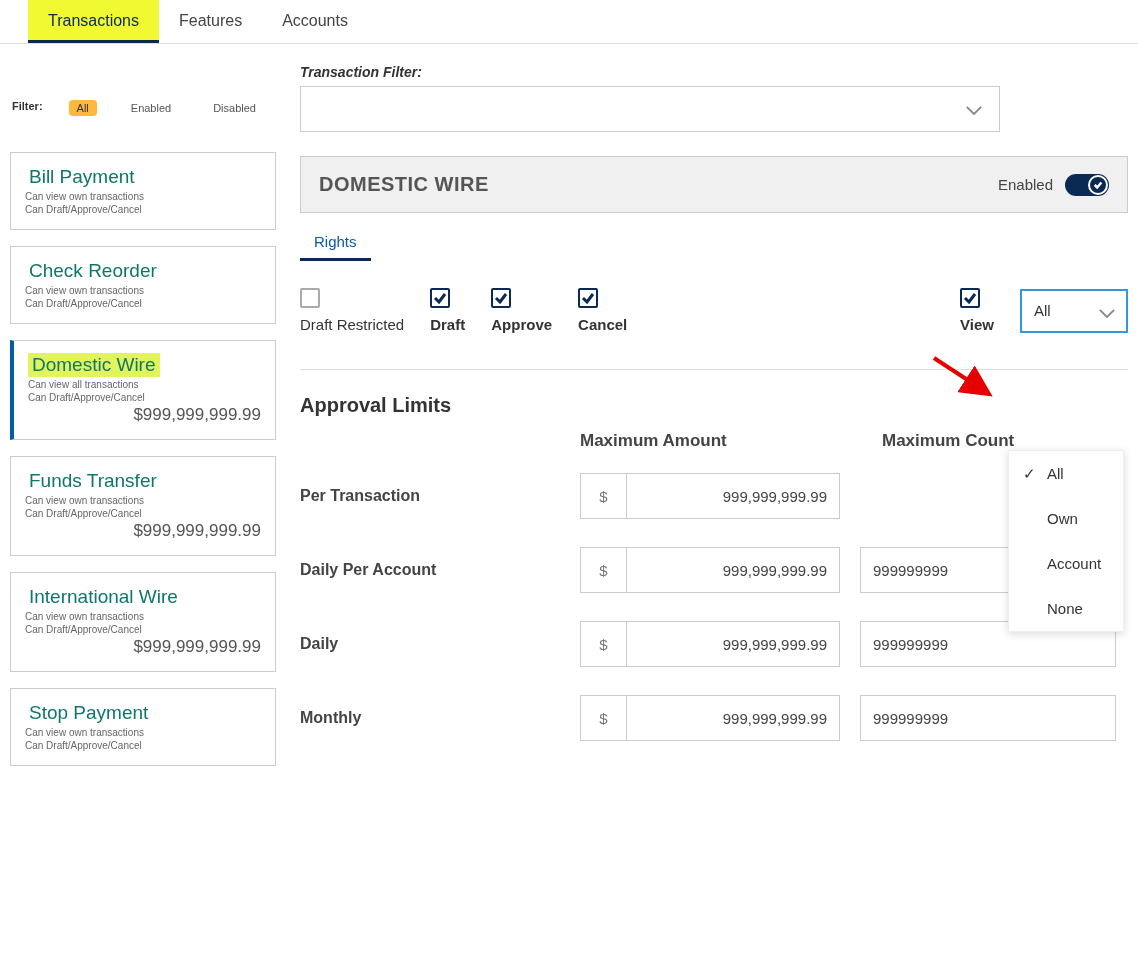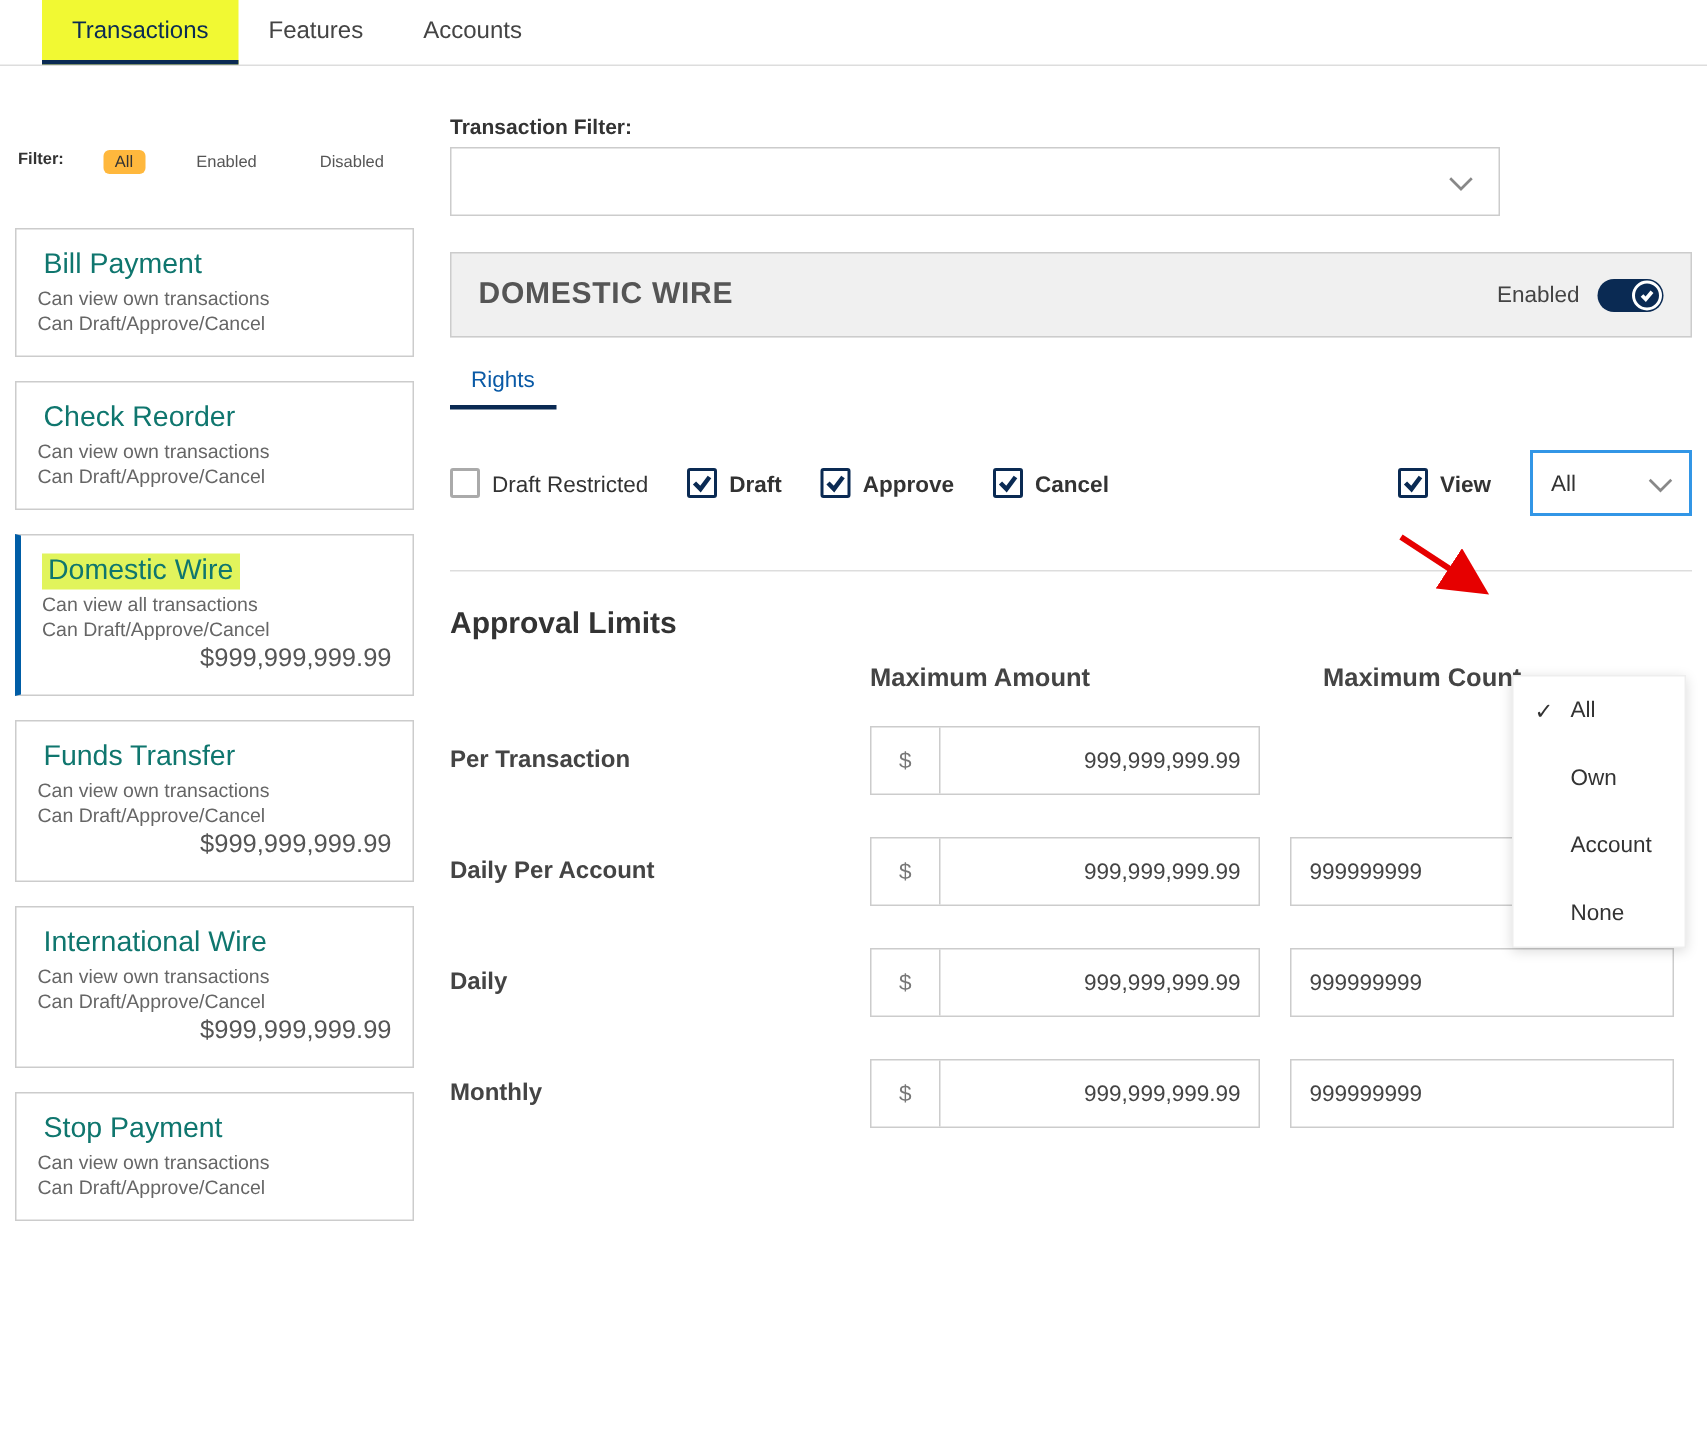--- a/index.html
+++ b/index.html
@@ -72,35 +72,36 @@
   .card-title {
     font-size: 19px;
     color: #0f766e;
     padding: 1px 4px;
     display: inline-block;
   }
   .card.selected .card-title {
     background: #e1f45c;
   }
   .card-line {
-    font-size: 13px;
+    font-size: 10px;
     color: #666;
     margin-top: 2px;
   }
   .card-amount {
     text-align: right;
     font-size: 17px;
     color: #555;
     margin-top: 2px;
   }
   .tr-filter-label {
     font-weight: bold;
     font-size: 14px;
-    margin-top: 22px;
+    margin-top: 10px;
     margin-bottom: 6px;
+    font-style: italic;
   }
   .tr-filter-select {
     width: 700px;
     height: 46px;
     border: 1px solid #ccc;
     display: flex;
     align-items: center;
     justify-content: flex-end;
     padding-right: 16px;
     cursor: pointer;
@@ -144,21 +145,21 @@
     font-size: 15px;
     color: #0a5aa6;
     border-bottom: 3px solid #0a2a53;
     cursor: pointer;
   }
   .rights-row {
     display:flex; align-items:center; gap: 26px;
     padding: 26px 0 36px;
     border-bottom: 1px solid #ddd;
   }
-  .chk-item { display:flex; align-items:flex-end; gap:8px; font-size:15px; }
+  .chk-item { display:flex; align-items:flex-start; gap:8px; font-size:15px;flex-direction:column; }
   .chk-box {
     width: 20px; height: 20px; border: 2px solid #0a2a53;
     display:flex; align-items:center; justify-content:center;
     cursor: pointer; border-radius:2px;
   }
   .chk-box.unchecked { border-color:#aaa; }
   .chk-box svg { width:14px; height:14px; stroke:#0a2a53; stroke-width:3; fill:none;}
   .spacer { flex: 1; }
   .bold { font-weight: bold; }
   .view-select {

